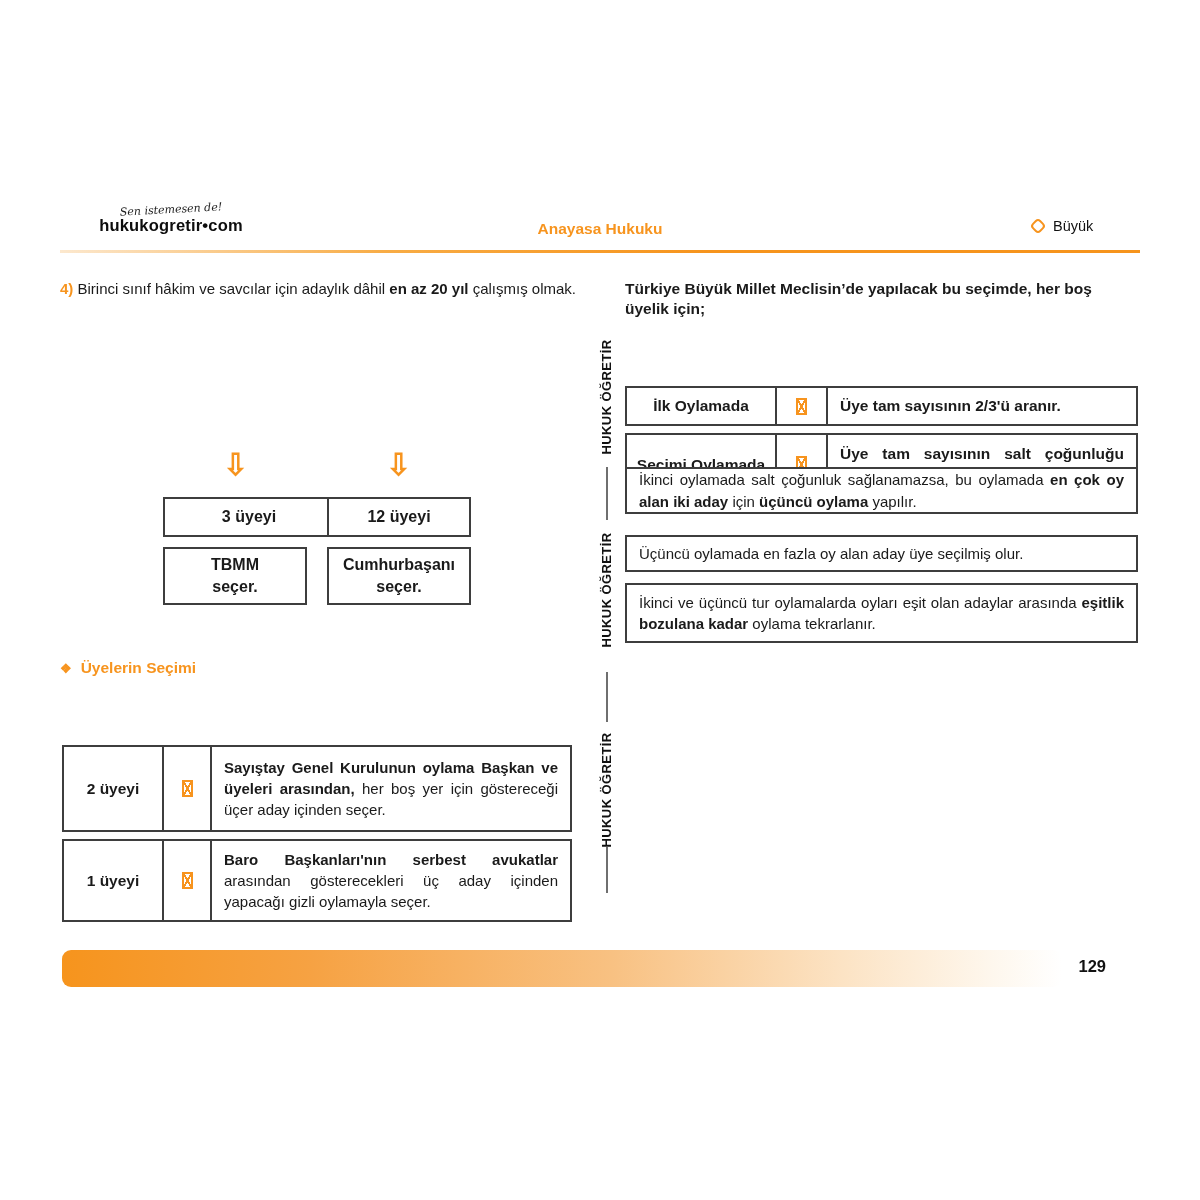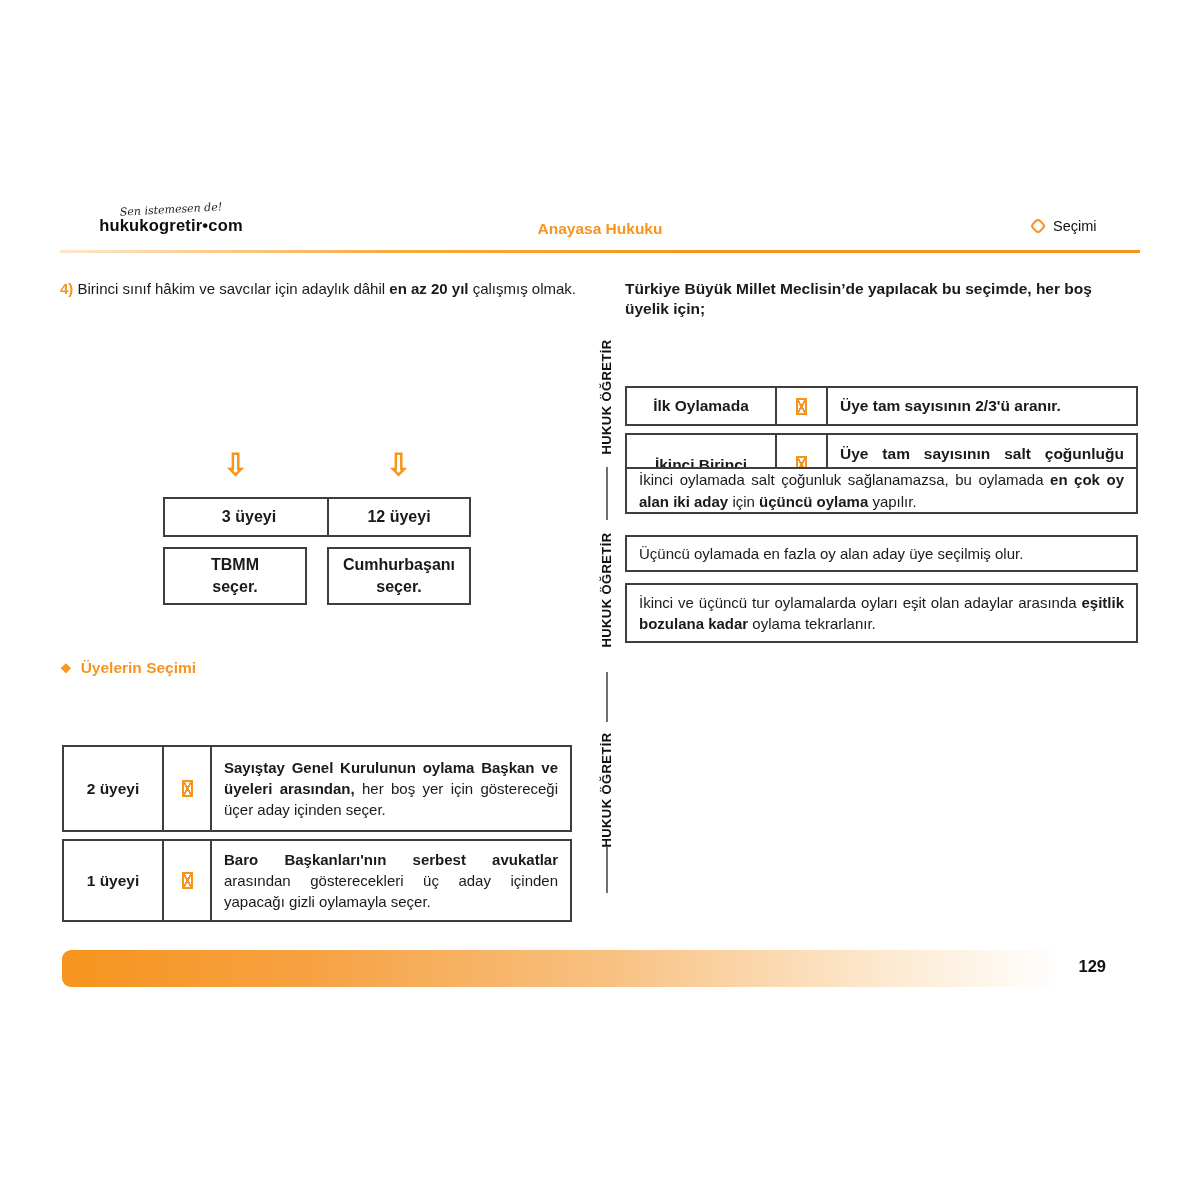--- a/index.html
+++ b/index.html
@@ -92,21 +92,21 @@
 
 <div class="page">
 
   <div class="logo">
     <div class="logo-tagline">Sen istemesen de!</div>
     <div class="logo-name">hukukogretir•com</div>
   </div>
   <div class="header-title">Anayasa Hukuku</div>
   <div class="header-right">
     <span class="diamond"></span>
-    <span>Seçimi</span>
+    <span>Büyük</span>
   </div>
   <div class="header-rule"></div>
 
   <div class="p-item">
     <span class="num-orange">4)</span><span> Birinci sınıf hâkim ve savcılar için adaylık dâhil </span><b>en az 20 yıl</b><span> çalışmış olmak.</span>
   </div>
 
   <div class="arrow a1">⇩</div>
   <div class="arrow a2">⇩</div>
   <div class="box-sm b-c1">
@@ -160,21 +160,21 @@
   <div class="rtrow r1">
     <div class="rt-c1">İlk Oylamada</div>
     <div class="rt-c2">
         <span class="tofu"></span>
       </div>
     <div class="rt-c3">
       <div>Üye tam sayısının 2/3'ü aranır.</div>
     </div>
   </div>
   <div class="rtrow r2">
-    <div class="rt-c1">İkinci Birinci</div>
+    <div class="rt-c1">Seçimi Oylamada</div>
     <div class="rt-c2">
         <span class="tofu"></span>
       </div>
     <div class="rt-c3">
       <div>Üye tam sayısının salt çoğunluğu aranır.</div>
     </div>
   </div>
 
   <div class="rbox b1">
     <div>

